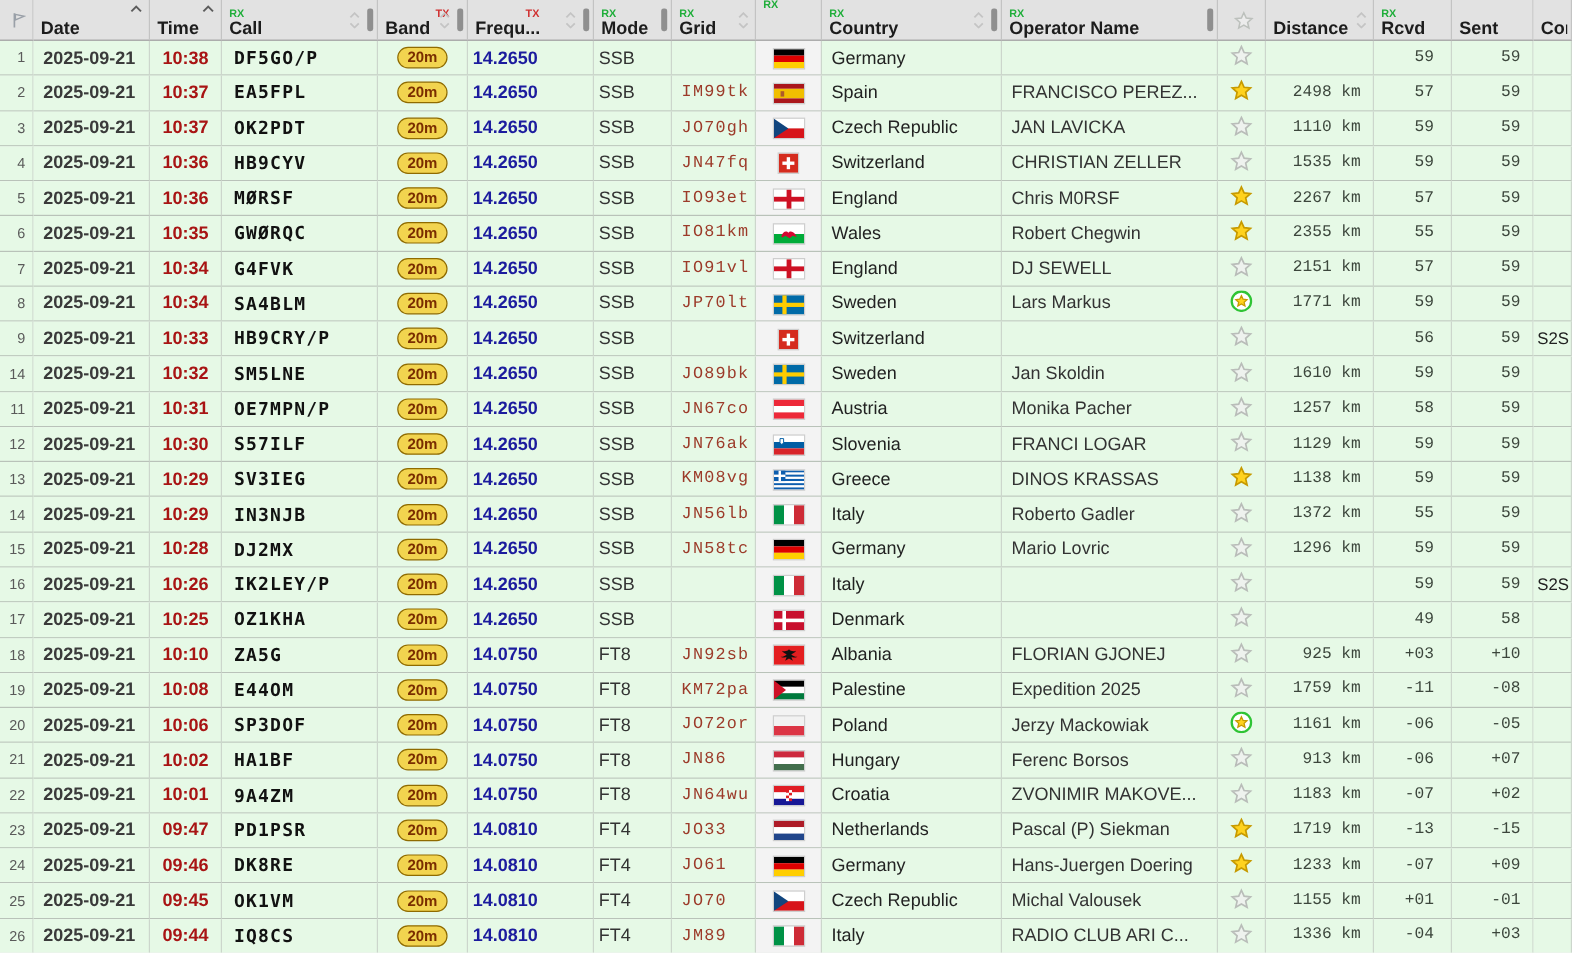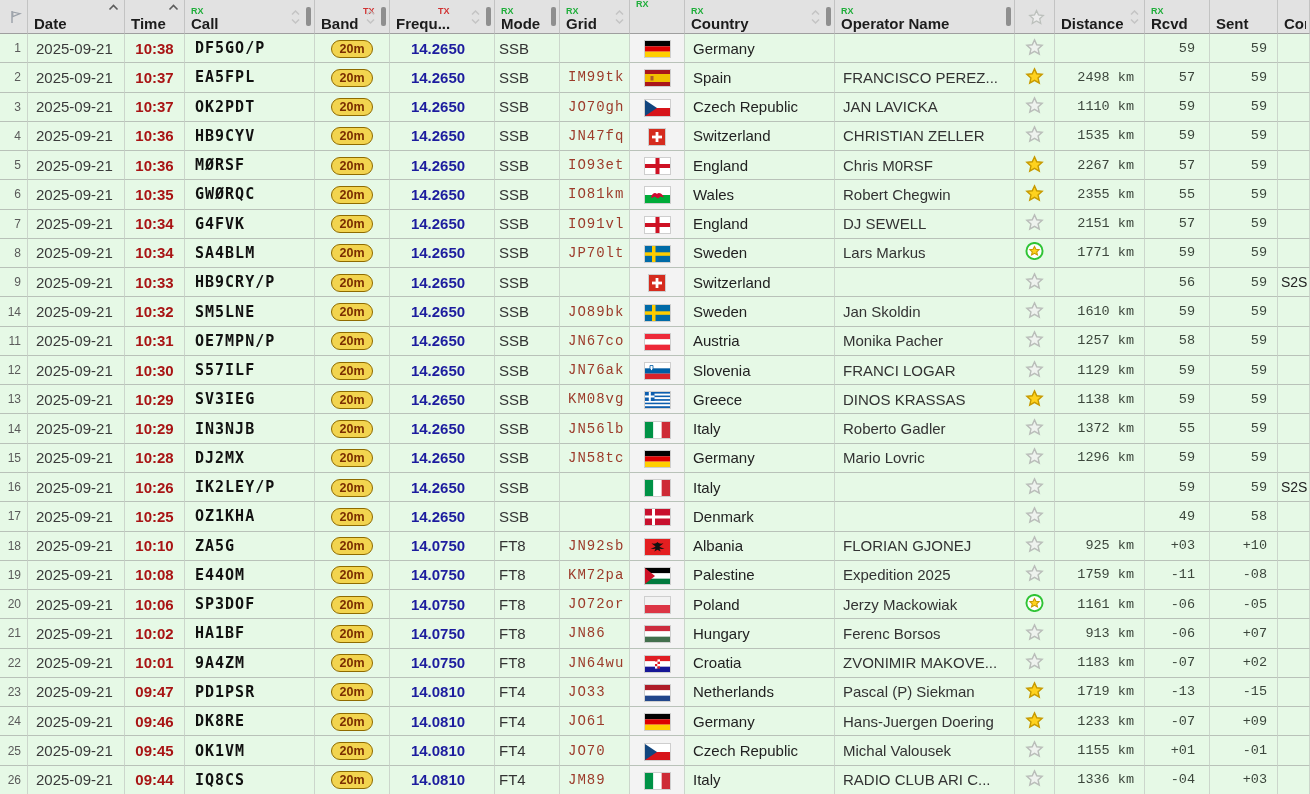--- a/index.html
+++ b/index.html
@@ -31,25 +31,25 @@
   
   tbody tr{height:29.27px;}
   tbody td{
     background:var(--row-bg);
     border-right:1px solid #ccd6cc;
     border-bottom:1px solid #b9c2b9;
     padding:0 4px;overflow:hidden;white-space:nowrap;
     font-size:15px;color:#2b2b2b;vertical-align:middle;
   }
   td.c-num{font-size:12px;color:#5a5a5a;text-align:right;padding-right:6px;}
-  td.c-date{color:#3a3a3a;padding-left:8px;}
+  td.c-date{color:#3a3a3a;padding-left:8px;font-weight:bold;}
   td.c-time{font-weight:700;color:var(--time-text);text-align:center;}
   td.c-call{font-family:"DejaVu Sans Mono",monospace;font-weight:700;font-size:15px;color:#111;padding-left:10px;letter-spacing:1px;}
   td.c-band{text-align:center;}
-  td.c-freq{font-weight:700;color:var(--freq-text);text-align:center;padding-right:12px;}
+  td.c-freq{font-weight:700;color:var(--freq-text);text-align:left;padding-right:12px;}
   td.c-mode{text-align:left;color:#333;}
   td.c-grid{font-family:"Liberation Mono",monospace;font-size:14px;color:var(--grid-text);padding-left:8px;letter-spacing:1px;}
   td.c-flag{background:var(--flagcell-bg);text-align:center;padding:0;}
   td.c-country{padding-left:8px;color:#222;}
   td.c-op{padding-left:8px;color:#333;text-overflow:ellipsis;}
   td.c-star{text-align:center;padding:0;}
   td.c-dist,td.c-rcvd,td.c-sent{font-family:"Liberation Mono",monospace;font-size:13.5px;color:#3c463c;text-align:right;}
   td.c-dist{padding-right:10px;} td.c-rcvd{padding-right:14px;} td.c-sent{padding-right:10px;}
   td.c-comment{font-size:14px;color:#222;padding-left:3px;}
   .band-pill{

